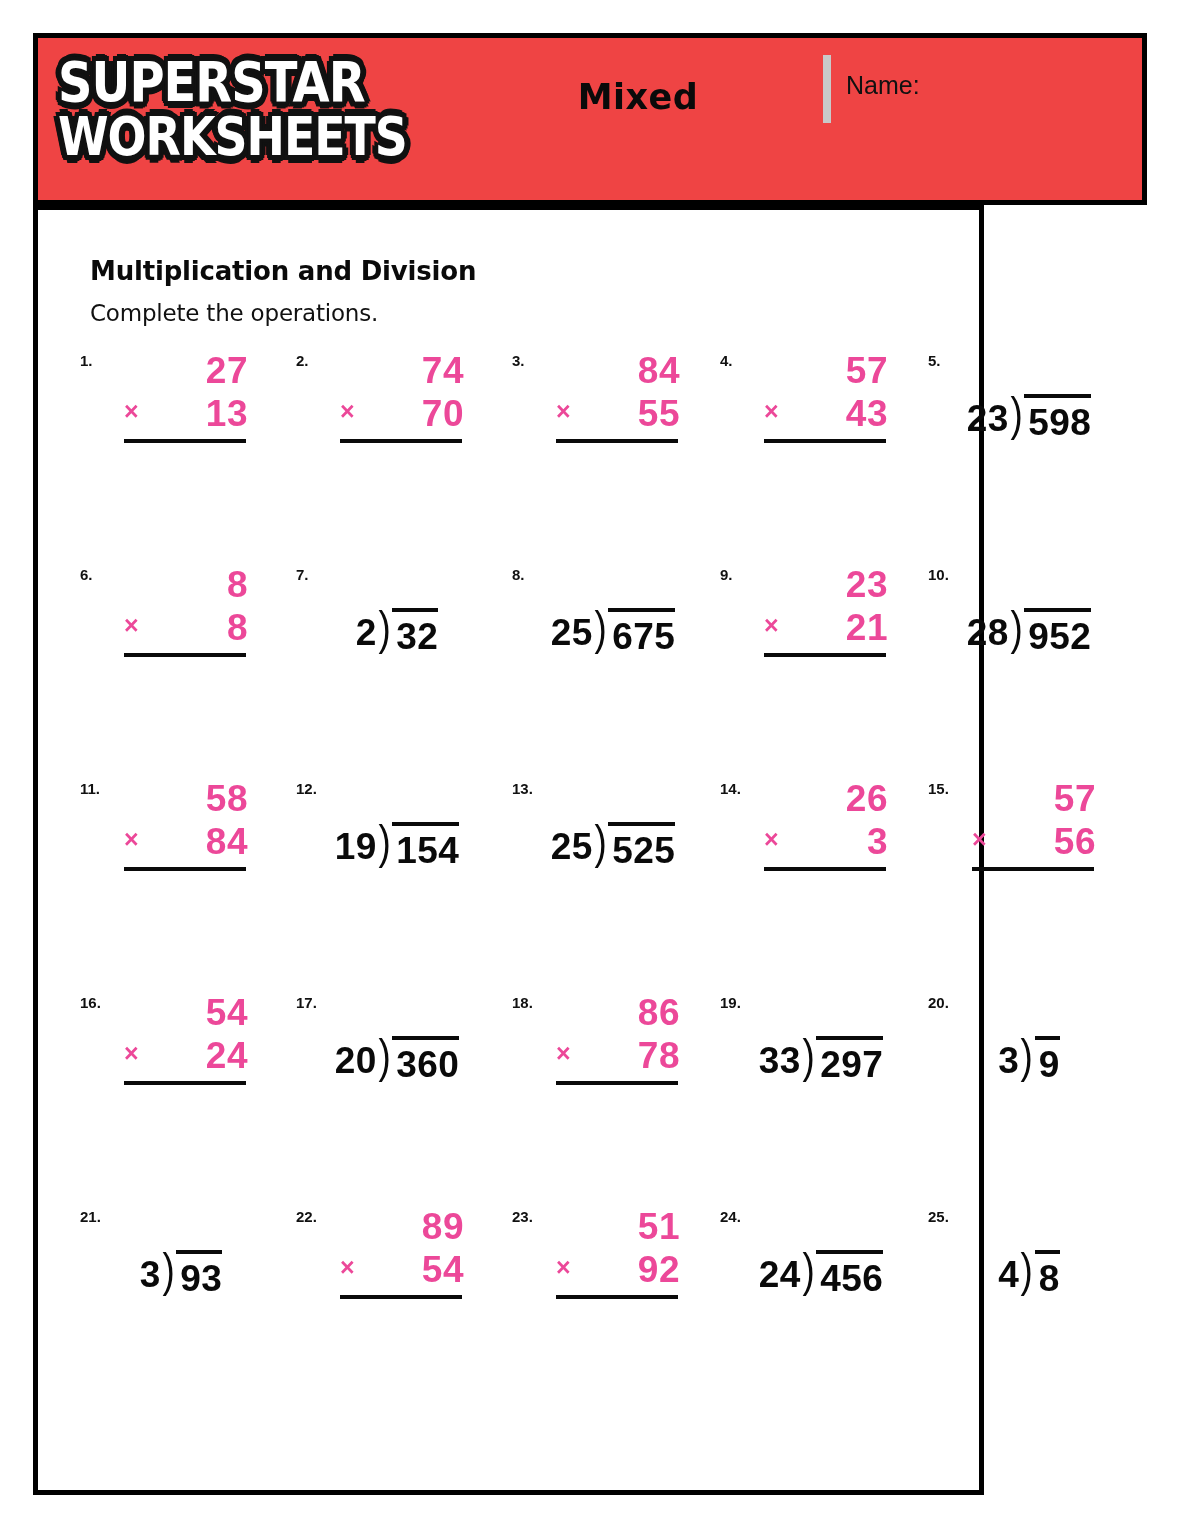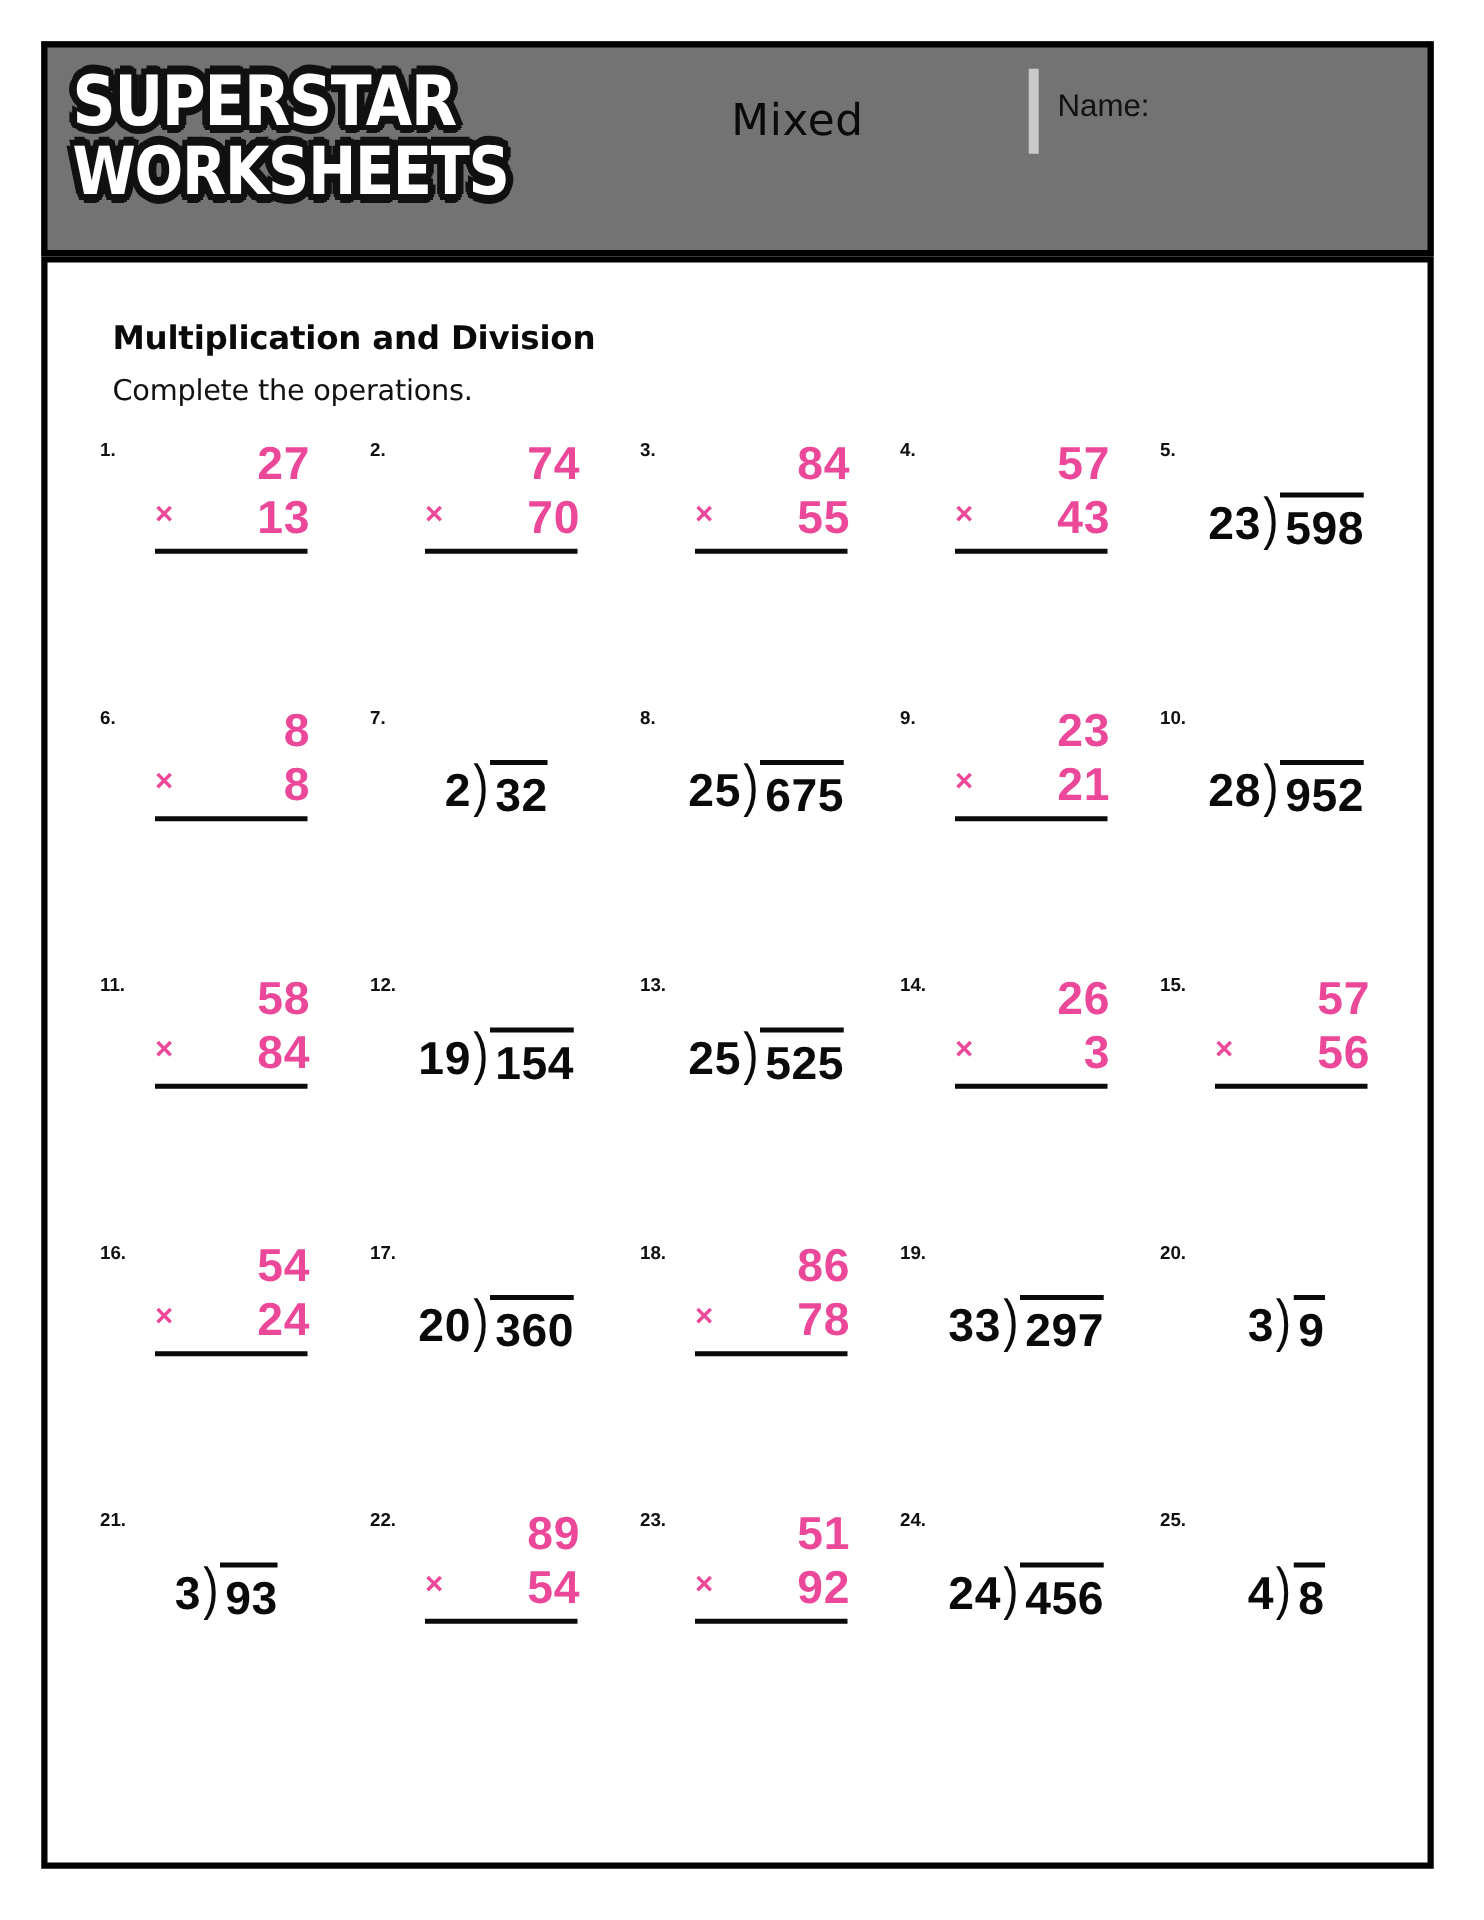--- a/index.html
+++ b/index.html
@@ -25,21 +25,21 @@
 
   
   .header {
     position: absolute;
     left: 0;
     top: 0;
     width: 1114px;
     height: 172px;
     box-sizing: border-box;
     border: 5px solid #000000;
-    background: #737373;
+    background: #ef4444;
   }
 
   .logo {
     position: absolute;
     left: 20px;
     top: 18px;
     width: 350px;
     height: 104px;
     color: #ffffff;
     font-family: "DejaVu Sans", sans-serif;
@@ -67,21 +67,21 @@
     font-size: 45px;
   }
 
   .title {
     position: absolute;
     left: 420px;
     top: 38px;
     width: 360px;
     text-align: center;
     font-family: "DejaVu Sans", sans-serif;
-    font-weight: normal;
+    font-weight: bold;
     font-size: 35px;
     line-height: 1.25;
     color: #0a0a0a;
     letter-spacing: 0.5px;
   }
   .title .t-line { display: block; }
 
   .name-divider {
     position: absolute;
     left: 785px;
@@ -104,21 +104,21 @@
     top: 96px;
     width: 0px;
     height: 0px;
   }
 
   
   .body-box {
     position: absolute;
     left: 0;
     top: 172px;
-    width: 1114px;
+    width: 951px;
     height: 1290px;
     box-sizing: border-box;
     border: 5px solid #000000;
     border-top: 5px solid #000000;
     background: #ffffff;
   }
 
   .section-head {
     position: absolute;
     left: 52px;

